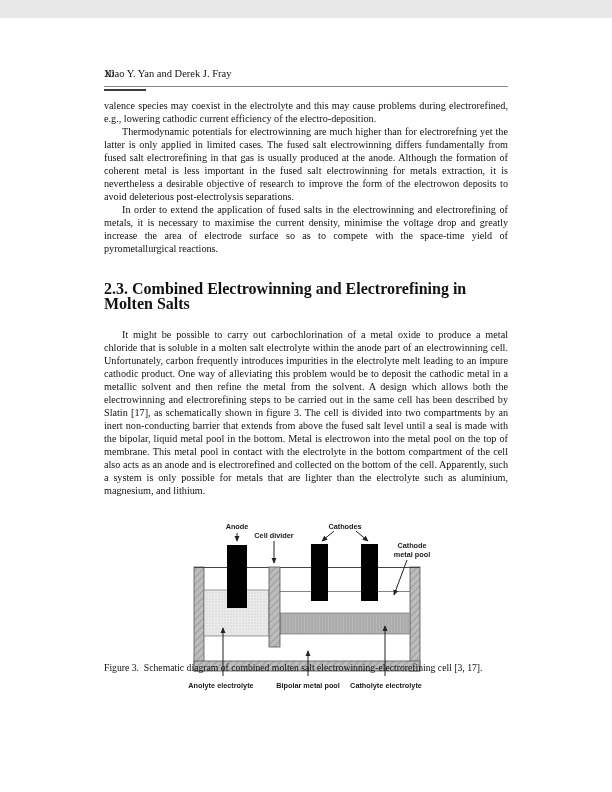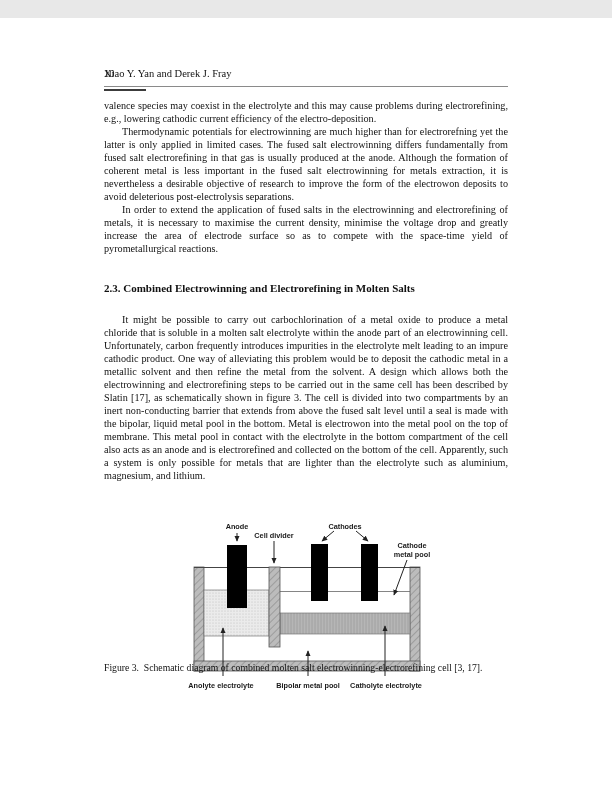--- a/index.html
+++ b/index.html
@@ -19,21 +19,21 @@
   .header-rule-dash { position: absolute; top: 71px; left: 104px; width: 42px; height: 2px; background: #3c3c3c; }
 
   .content { position: absolute; top: 81px; left: 104px; width: 404px; }
   .content p {
     margin: 0; font-size: 10.2px; line-height: 13px;
     text-align: justify; text-justify: inter-word;
   }
   .content p.indent { text-indent: 18px; }
   .section-heading {
     margin: 26px 0 17px 0;
-    font-size: 11px; font-weight: bold; line-height: 15px;
+    font-size: 16px; font-weight: bold; line-height: 15px;
   }
 
   .figure-wrap { position: absolute; left: 188px; top: 502px; width: 252px; height: 174px; }
   .figure-wrap svg { display:block; }
 
   .caption {
     position: absolute; left: 104px; top: 644px; width: 404px;
     font-size: 9.7px; line-height: 12px; white-space: pre-wrap;
   }
 </style>
@@ -43,21 +43,21 @@
 <div class="page">
 
   <div class="header">
     <span class="page-number">10</span>
     <span class="running-title">Xiao Y. Yan and Derek J. Fray</span>
   </div>
   <div class="header-rule"></div>
   <div class="header-rule-dash"></div>
 
   <div class="content">
-    <p>valence species may coexist in the electrolyte and this may cause problems during electrorefining, e.g., lowering cathodic current efficiency of the electro-deposition.</p>
+    <p>valence species may coexist in the electrolyte and this may cause problems during electrorefined, e.g., lowering cathodic current efficiency of the electro-deposition.</p>
     <p class="indent">Thermodynamic potentials for electrowinning are much higher than for electrorefning yet the latter is only applied in limited cases. The fused salt electrowinning differs fundamentally from fused salt electrorefining in that gas is usually produced at the anode. Although the formation of coherent metal is less important in the fused salt electrowinning for metals extraction, it is nevertheless a desirable objective of research to improve the form of the electrowon deposits to avoid deleterious post-electrolysis separations.</p>
     <p class="indent">In order to extend the application of fused salts in the electrowinning and electrorefining of metals, it is necessary to maximise the current density, minimise the voltage drop and greatly increase the area of electrode surface so as to compete with the space-time yield of pyrometallurgical reactions.</p>
     <div class="section-heading">2.3. Combined Electrowinning and Electrorefining in Molten Salts</div>
     <p class="indent">It might be possible to carry out carbochlorination of a metal oxide to produce a metal chloride that is soluble in a molten salt electrolyte within the anode part of an electrowinning cell. Unfortunately, carbon frequently introduces impurities in the electrolyte melt leading to an impure cathodic product. One way of alleviating this problem would be to deposit the cathodic metal in a metallic solvent and then refine the metal from the solvent. A design which allows both the electrowinning and electrorefining steps to be carried out in the same cell has been described by Slatin [17], as schematically shown in figure 3. The cell is divided into two compartments by an inert non-conducting barrier that extends from above the fused salt level until a seal is made with the bipolar, liquid metal pool in the bottom. Metal is electrowon into the metal pool on the top of membrane. This metal pool in contact with the electrolyte in the bottom compartment of the cell also acts as an anode and is electrorefined and collected on the bottom of the cell. Apparently, such a system is only possible for metals that are lighter than the electrolyte such as aluminium, magnesium, and lithium.</p>
   </div>
 
   <div class="figure-wrap">
     <svg width="252" height="174" viewBox="0 0 252 174" xmlns="http://www.w3.org/2000/svg">
       <defs>
         <pattern id="pHatch" width="5" height="5" patternUnits="userSpaceOnUse" patternTransform="rotate(45)">

